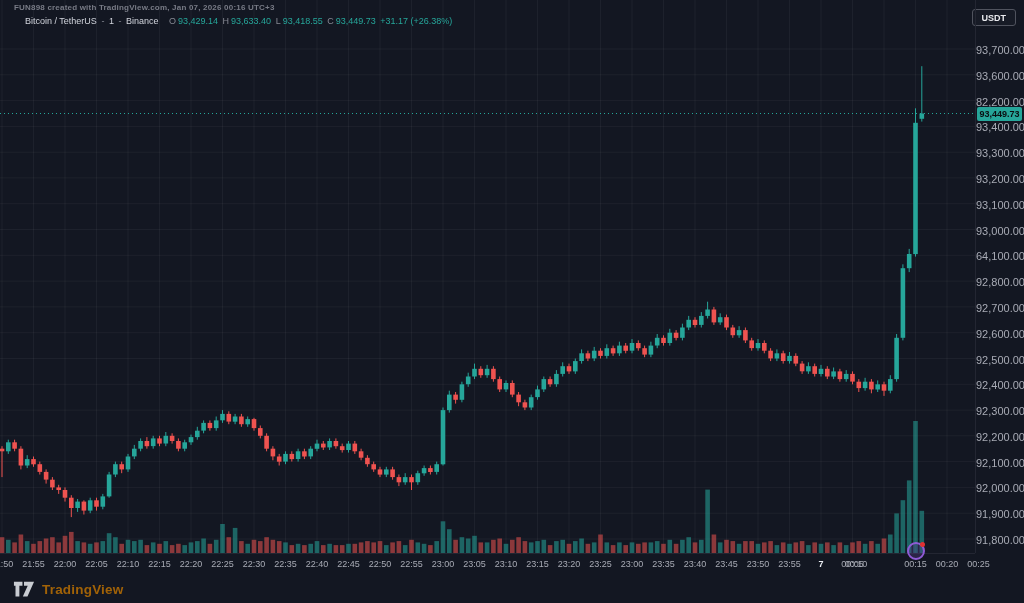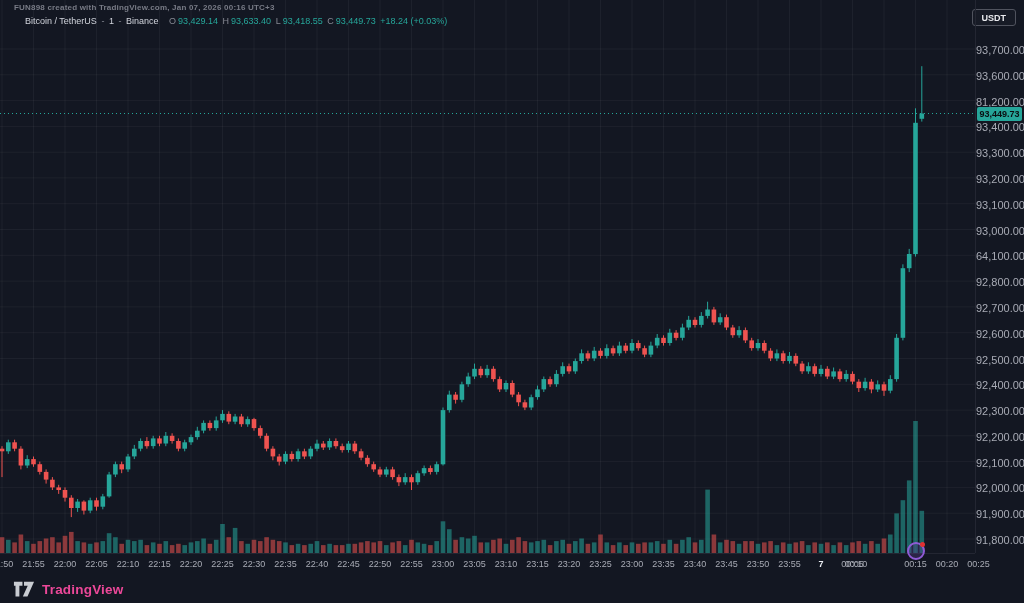--- a/index.html
+++ b/index.html
@@ -47,21 +47,21 @@
   }
   .time-label {
     position:absolute; top:5px; transform:translateX(-50%);
     font-size:9px; color:#a8abb5; white-space:nowrap;
   }
   .time-label.bold { color:#eceff4; font-weight:700; }
   .footer {
     position:absolute; left:0; top:575px; width:1024px; height:28px;
     display:flex; align-items:center; padding-left:13px; gap:7px;
   }
-  .brand-text { font-size:13.5px; font-weight:700; color:#ec4899; letter-spacing:.2px; }
+  .brand-text { font-size:13.5px; font-weight:700; color:#a16207; letter-spacing:.2px; }
   .cursor-ind {
     position:absolute; left:907px; top:542px; width:18px; height:18px;
     border-radius:50%; border:2px solid #8f5bd6; background:rgba(90,60,140,.35);
     z-index:4; pointer-events:none;
   }
   .cursor-ind .dot {
     position:absolute; right:-2px; top:-2px; width:5px; height:5px;
     border-radius:50%; background:#e03131;
   }
 </style>
@@ -572,30 +572,30 @@
   <div class="legend">
     <span>Bitcoin / TetherUS</span>
     <span class="dim">-</span>
     <span>1</span>
     <span class="dim">-</span>
     <span>Binance</span>
     <span class="grp dim">O</span><span class="val">93,429.14</span>
     <span class="dim">H</span><span class="val">93,633.40</span>
     <span class="dim">L</span><span class="val">93,418.55</span>
     <span class="dim">C</span><span class="val">93,449.73</span>
-    <span class="val">+18.24 (+0.03%)</span>
+    <span class="val">+31.17 (+26.38%)</span>
   </div>
 
   <button class="currency-btn">USDT</button>
 
   <div class="price-axis" id="price-axis">
     <div class="price-badge" id="price-badge" style="top: 106.5px;">93,449.73</div>
   <div class="price-label" style="top: 44px;">93,700.00</div>
       <div class="price-label" style="top: 69.8px;">93,600.00</div>
-      <div class="price-label" style="top: 95.6px;">81,200.00</div>
+      <div class="price-label" style="top: 95.6px;">82,200.00</div>
       <div class="price-label" style="top: 121.4px;">93,400.00</div>
       <div class="price-label" style="top: 147.2px;">93,300.00</div>
       <div class="price-label" style="top: 172.9px;">93,200.00</div>
       <div class="price-label" style="top: 198.7px;">93,100.00</div>
       <div class="price-label" style="top: 224.5px;">93,000.00</div>
       <div class="price-label" style="top: 250.3px;">64,100.00</div>
       <div class="price-label" style="top: 276.1px;">92,800.00</div>
       <div class="price-label" style="top: 301.9px;">92,700.00</div>
       <div class="price-label" style="top: 327.7px;">92,600.00</div>
       <div class="price-label" style="top: 353.5px;">92,500.00</div>

